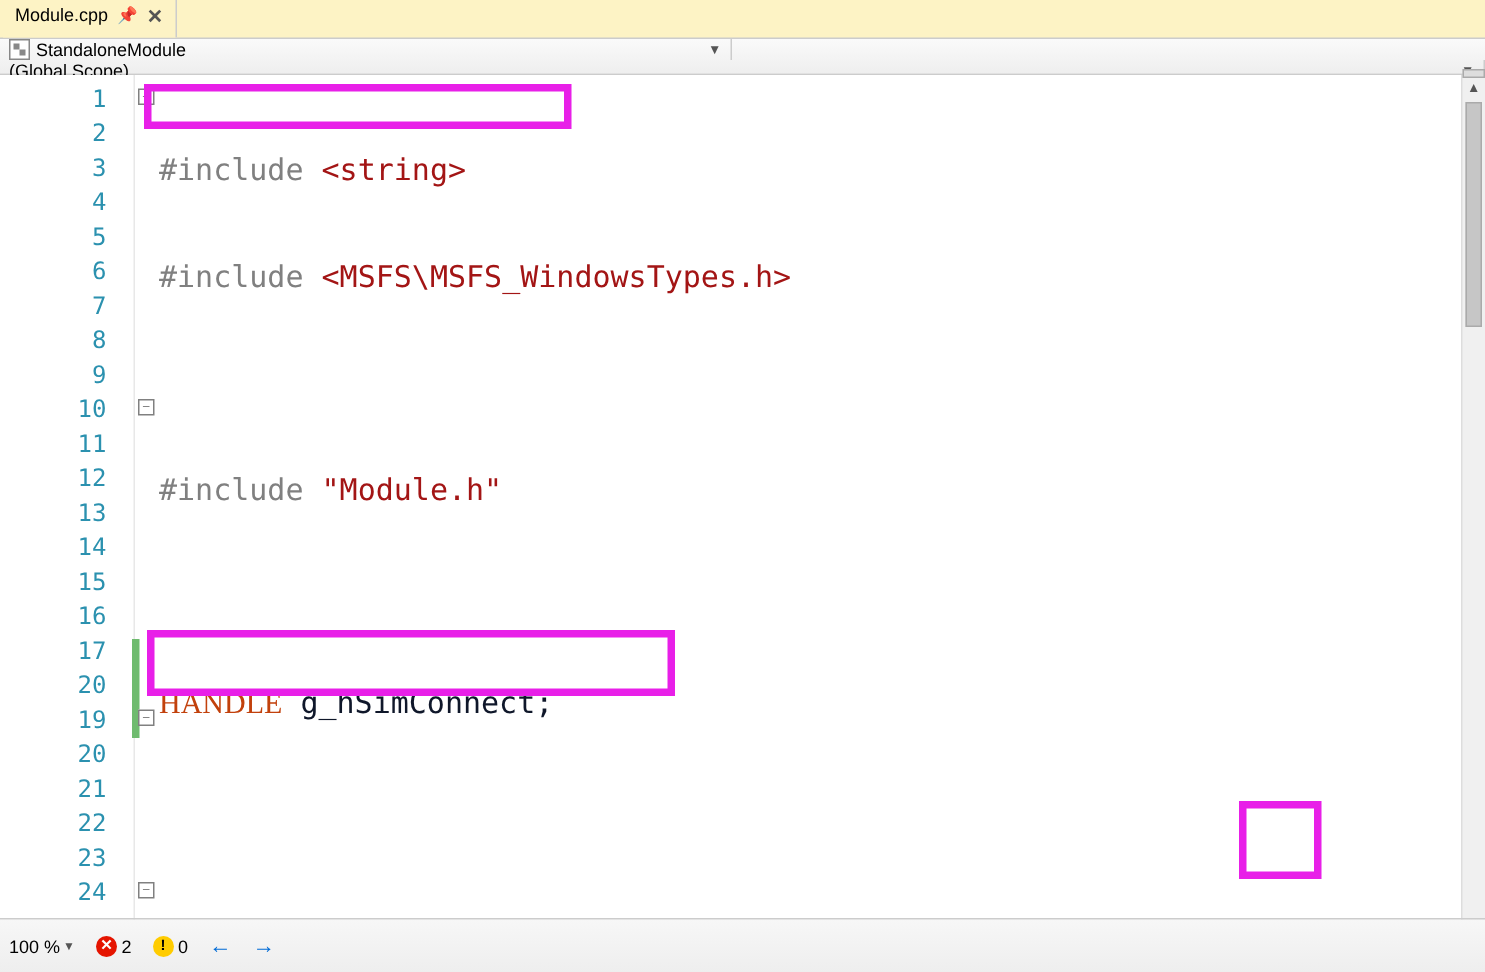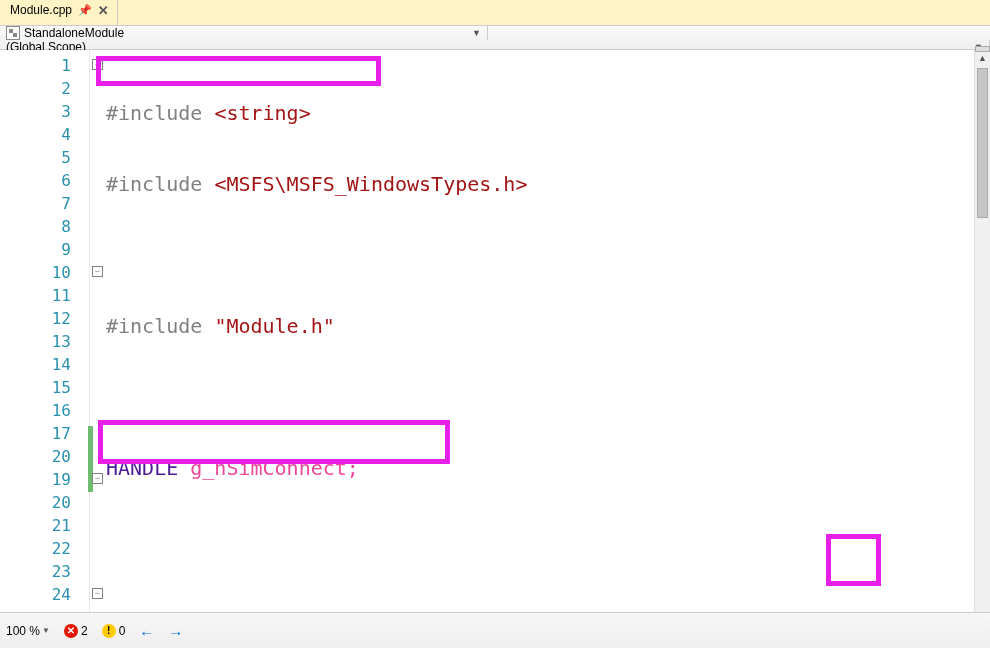--- a/index.html
+++ b/index.html
@@ -27,22 +27,22 @@
 .gutter .ln { height: 23px; padding-right: 18px; line-height: 23px; }
 .marker-col { width: 16px; position: relative; }
 .marker-col .fold { position: absolute; width: 11px; height: 11px; border: 1px solid #808080; color: #808080; font-size: 9px; line-height: 9px; text-align: center; left: 2px; cursor: pointer; background: #fff; }
 .change-bar { position: absolute; left: 88px; width: 5px; background: #6fbb6f; }
 .code-area { flex: 1; font-family: Consolas, monospace; font-size: 20px; padding-top: 4px; white-space: pre; position: relative; overflow: hidden; }
 .code-line { height: 23px; line-height: 23px; }
 
 
 .c-preproc { color: #808080; }
 .c-include-path { color: #a31515; }
-.c-type { color: #4c1d95; }
-.c-identifier { color: #ec4899; }
+.c-type { color: #c2410c; font-family: Liberation Serif, serif; }
+.c-identifier { color: #0f172a; }
 
 
 .hilite { position: absolute; border: 5px solid #e81fe8; pointer-events: none; }
 
 
 .status-bar { position: absolute; bottom: 0; left: 0; right: 0; height: 36px; background: linear-gradient(#f7f7f7, #eee); border-top: 1px solid #ccc; display: flex; align-items: center; font-size: 12px; padding: 0 6px; gap: 14px; }
 .status-bar .zoom { display: flex; align-items: center; gap: 2px; }
 .status-bar .zoom .arrow { font-size: 8px; color: #555; }
 .status-bar .err { display: flex; align-items: center; gap: 3px; }
 .status-bar .err-icon { width: 14px; height: 14px; border-radius: 50%; color: #fff; font-size: 10px; line-height: 14px; text-align: center; font-weight: bold; }

